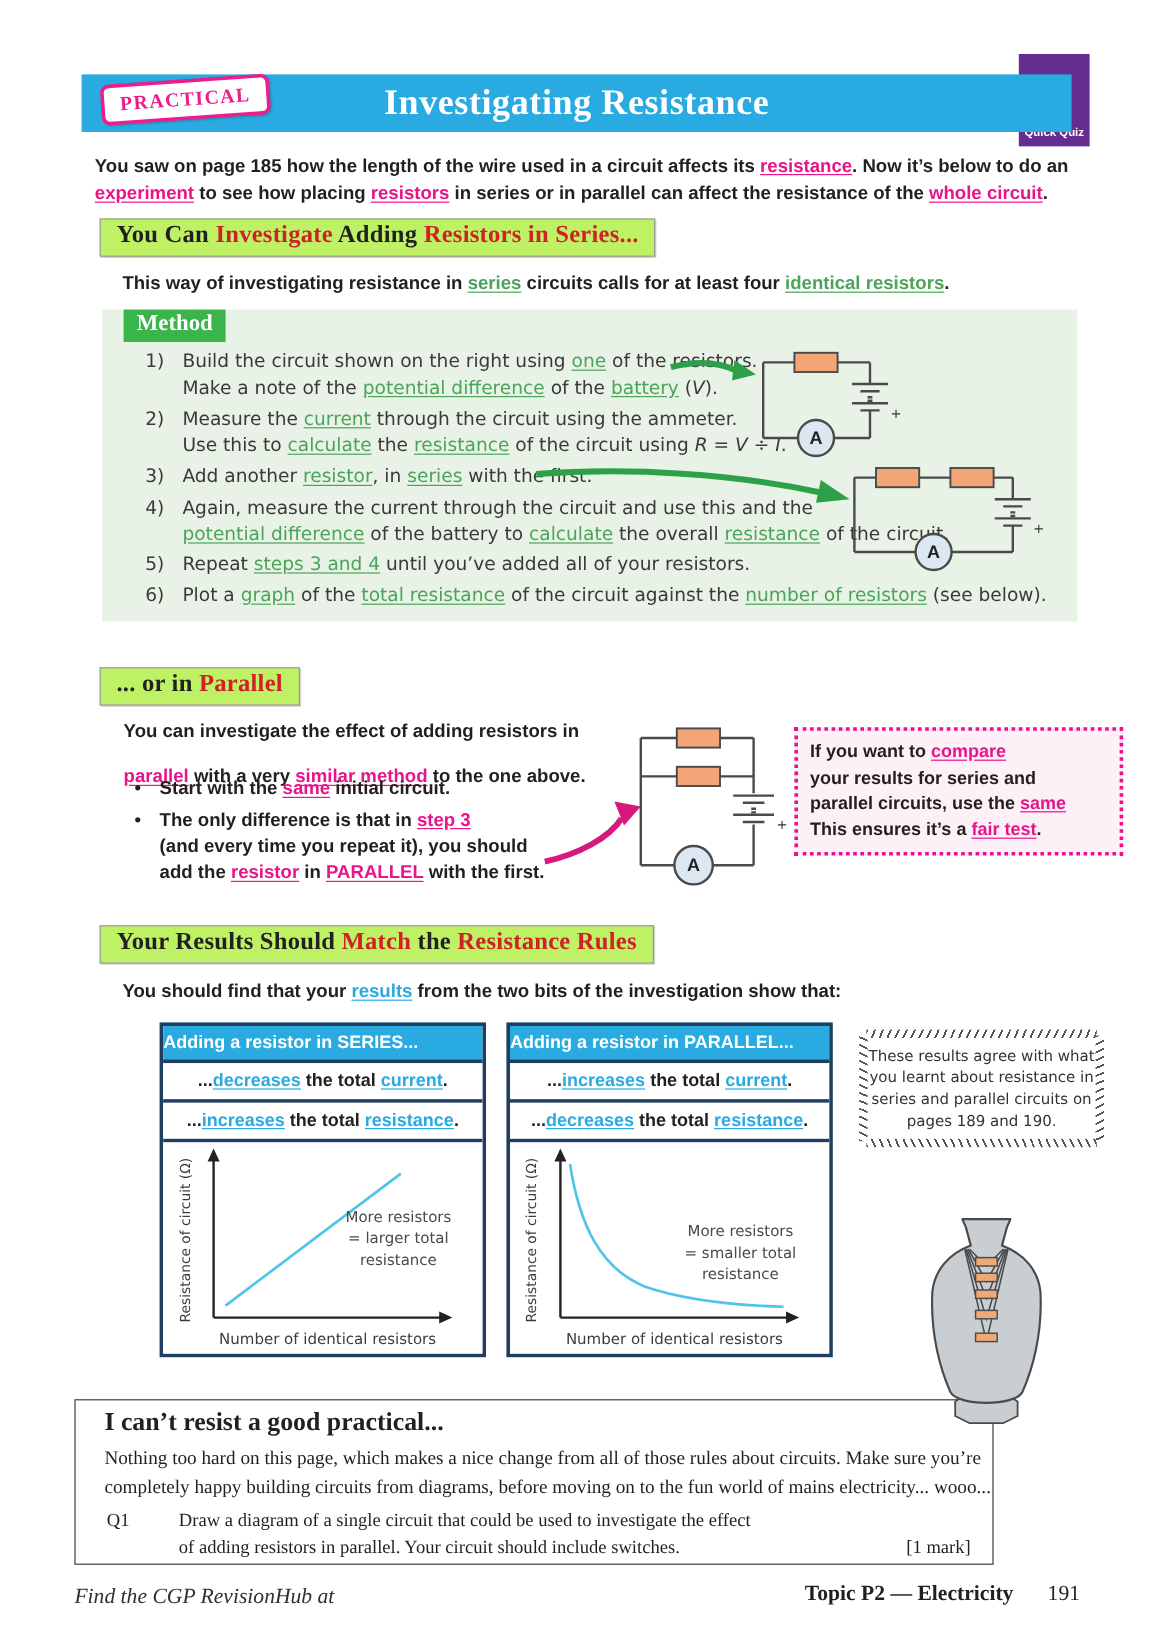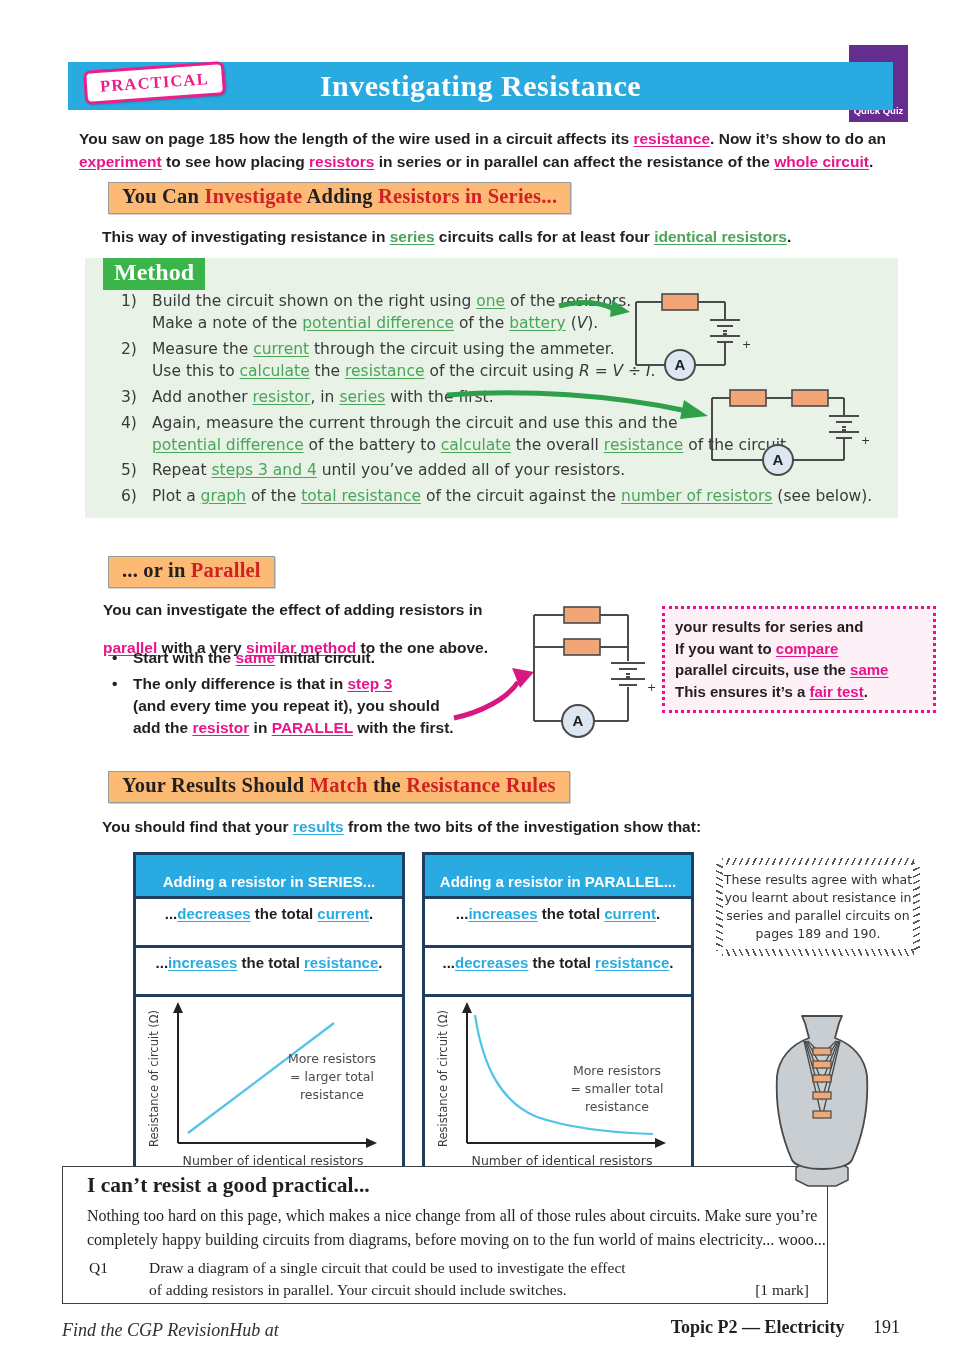--- a/index.html
+++ b/index.html
@@ -15,33 +15,33 @@
   .sg-red{color:#CF2127;}
   .sg-i{font-style:italic;}
   
   .banner{left:68px;top:62px;width:825px;height:48px;background:#29ABE2;display:flex;align-items:center;justify-content:center;}
   .banner h1{margin:0;color:#fff;font-family:"Liberation Serif",serif;font-weight:700;font-size:30px;letter-spacing:0.5px;}
   .qq{left:849px;top:45px;width:59px;height:77px;background:#662D91;color:#fff;display:flex;align-items:flex-end;justify-content:center;
       padding-bottom:6px;box-sizing:border-box;font-size:9.5px;font-weight:700;}
   .badge{left:84px;top:66px;transform:rotate(-4deg);background:#fff;border:3.5px solid #EC1E8C;border-radius:7px;color:#EC1E8C;
          font-family:"Liberation Serif",serif;font-weight:700;font-size:16.5px;letter-spacing:1.2px;padding:4px 13px;box-shadow:1px 1px 2px rgba(0,0,0,.2);}
   
-  .heading-box{background:#fdba74;border:1.6px solid #9B9B9B;padding:2px 13px 5px;display:inline-block;
-               font-family:"Liberation Serif",serif;font-weight:700;font-size:20.5px;letter-spacing:.2px;box-shadow:1px 1px 0 rgba(0,0,0,.18);margin-left:25px;}
+  .heading-box{background:#bef264;border:1.6px solid #9B9B9B;padding:2px 13px 5px;display:inline-block;
+               font-family:"Liberation Serif",serif;font-weight:700;font-size:20.5px;letter-spacing:.2px;box-shadow:1px 1px 0 rgba(0,0,0,.18);}
   
   .method-box{left:85px;top:258px;width:813px;height:260px;background:#E9F2E6;}
-  .method-label{left:103px;top:258px;background:#3AB54A;color:#fff;font-family:"Liberation Serif",serif;font-weight:700;font-size:24px;padding:1px 11px 4px;}
+  .method-label{left:103px;top:258px;background:#3AB54A;color:#fff;font-family:"Liberation Serif",serif;font-weight:700;font-size:19px;padding:1px 11px 4px;}
   .step-num{width:24px;text-align:left;}
   
   .pink-note{left:662px;top:606px;width:274px;box-sizing:border-box;border:3px dotted #EC108C;background:#FDF0F7;
              padding:7px 10px 8px;font-weight:700;font-size:15px;line-height:21.5px;}
   
   .rules-table{width:272px;border:3px solid #203E5F;background:#fff;box-sizing:border-box;}
-  .rt-header{background:#29ABE2;color:#fff;text-align:center;font-weight:700;font-size:15px;padding:18px 0 6px;border-bottom:3px solid #203E5F;}
-  .rt-row{text-align:center;font-weight:700;font-size:15px;padding:6px 0 23px;border-bottom:3px solid #203E5F;background:#fff;}
+  .rt-header{background:#29ABE2;color:#fff;font-weight:700;font-size:15px;padding:5px 0 6px;border-bottom:3px solid #203E5F;}
+  .rt-row{text-align:center;font-weight:700;font-size:15px;padding:6px 0 7px;border-bottom:3px solid #203E5F;background:#fff;}
   .rt-graph{height:176px;position:relative;background:#fff;}
   .gaxis{stroke:#222;stroke-width:2;fill:none;}
   .gcurve{stroke:#4FC3E8;stroke-width:2.2;fill:none;}
   .gtxt{font-family:"DejaVu Sans",sans-serif;font-size:11.5px;fill:#3C3C3C;}
   .gxl{font-family:"DejaVu Sans",sans-serif;font-size:12.5px;fill:#3C3C3C;}
   .gann{font-family:"DejaVu Sans",sans-serif;font-size:12.5px;fill:#4A4A4A;}
   
   .side-note{left:716px;top:858px;width:204px;box-sizing:border-box;padding:13px 4px;text-align:center;
              font-family:"DejaVu Sans",sans-serif;font-size:12.5px;line-height:18px;color:#333;}
   .hstrip{position:absolute;}
@@ -79,21 +79,21 @@
   <div class="abs qq">
     <span>Quick Quiz</span>
   </div>
   <div class="abs banner">
     <h1>Investigating Resistance</h1>
   </div>
   <div class="abs badge">
     <span>PRACTICAL</span>
   </div>
 
-  <div class="abs body nowrap" style="left:79px;top:130px;"><span>You saw on page 185 how the length of the wire used in a circuit affects its </span><span class="sg-pink">resistance</span><span>.  Now it’s show to do an</span></div>
+  <div class="abs body nowrap" style="left:79px;top:130px;"><span>You saw on page 185 how the length of the wire used in a circuit affects its </span><span class="sg-pink">resistance</span><span>.  Now it’s below to do an</span></div>
   <div class="abs body nowrap" style="left:79px;top:153px;"><span class="sg-pink">experiment</span><span> to see how placing </span><span class="sg-pink">resistors</span><span> in series or in parallel can affect the resistance of the </span><span class="sg-pink">whole circuit</span><span>.</span></div>
 
   <div class="abs heading-box" style="left:83px;top:182px;"><span>You Can </span><span class="sg-red">Investigate</span><span> Adding </span><span class="sg-red">Resistors in Series...</span></div>
   <div class="abs body nowrap" style="left:102px;top:228px;"><span>This way of investigating resistance in </span><span class="sg-green">series</span><span> circuits calls for at least four </span><span class="sg-green">identical resistors</span><span>.</span></div>
 
   <div class="abs method-box"></div>
   <div class="abs method-label">Method</div>
 
   <div class="abs hand step-num" style="left:121px;top:292px;">1)</div>
   <div class="abs hand nowrap" style="left:152px;top:292px;"><span>Build the circuit shown on the right using </span><span class="sg-green">one</span><span> of the resistors.</span></div>
@@ -179,22 +179,22 @@
       <line class="wire" x1="93" y1="82" x2="111" y2="82"></line>
       <text class="plus" x="121" y="88">+</text>
     </g>
     <rect class="resistor" x="38" y="4" width="36" height="16"></rect>
     <rect class="resistor" x="38" y="36" width="36" height="16"></rect>
     <circle class="ammeter" cx="52" cy="118" r="16"></circle>
     <text class="amm-label" x="52" y="123" text-anchor="middle">A</text>
   </svg>
 
   <div class="abs pink-note">
+    <div><span>If you want to </span><span class="sg-pink">compare</span></div>
     <div><span>your results for series and</span></div>
-    <div><span>If you want to </span><span class="sg-pink">compare</span></div>
     <div><span>parallel circuits, use the </span><span class="sg-pink">same</span></div>
     <div><span>This ensures it’s a </span><span class="sg-pink">fair test</span><span>.</span></div>
   </div>
 
   <div class="abs heading-box" style="left:83px;top:771px;"><span>Your Results Should </span><span class="sg-red">Match</span><span> the </span><span class="sg-red">Resistance Rules</span></div>
   <div class="abs body nowrap" style="left:102px;top:818px;"><span>You should find that your </span><span class="sg-blue">results</span><span> from the two bits of the investigation show that:</span></div>
 
   <div class="abs rules-table" style="left:133px;top:852px;">
     <div class="rt-header">Adding a resistor in SERIES...</div>
     <div class="rt-row"><span>...</span><span class="sg-blue">decreases</span><span> the total </span><span class="sg-blue">current</span><span>.</span></div>

